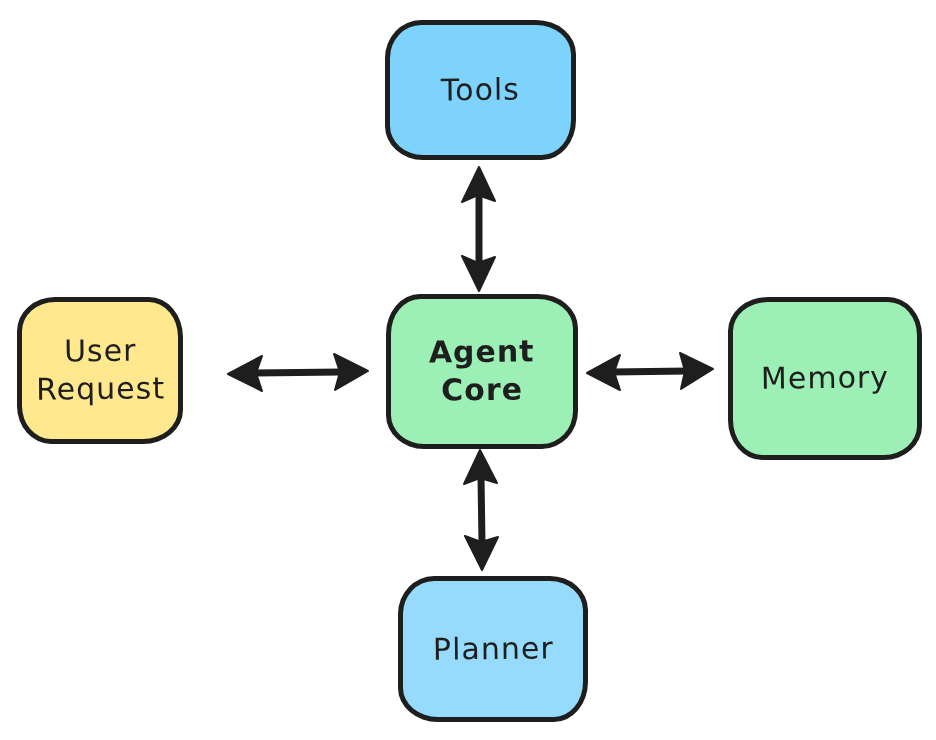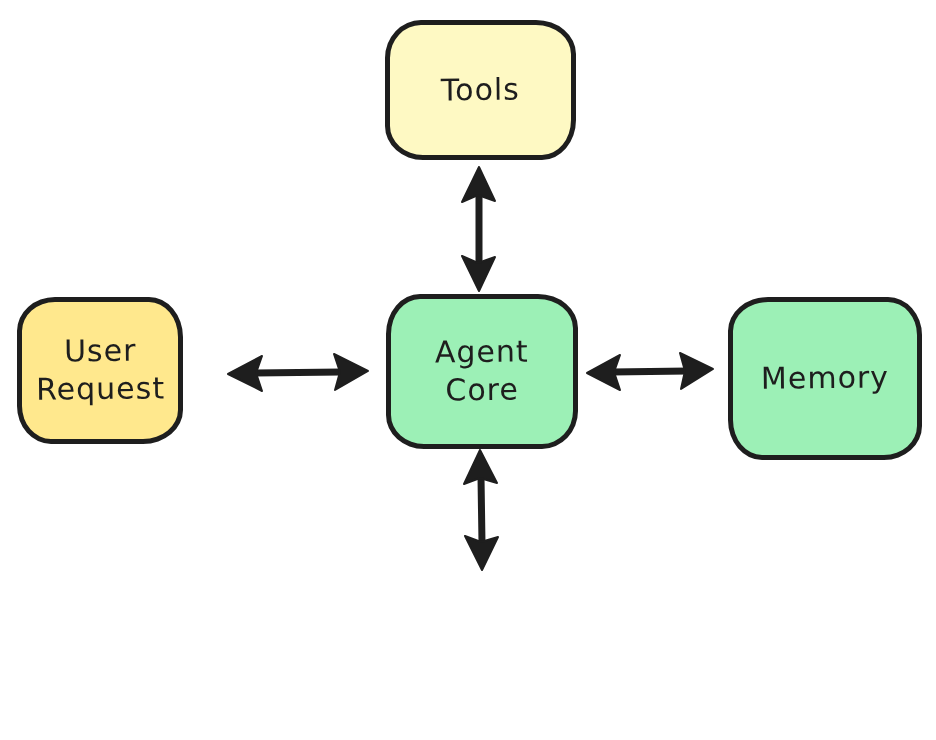--- a/index.html
+++ b/index.html
@@ -45,38 +45,41 @@
   .arrow-left   { left: 224px; top: 346px; }
   .arrow-right  { left: 584px; top: 344px; }
   .arrow line    { stroke: var(--ink); stroke-width: 7; stroke-linecap: round; }
   .arrow polygon { fill: var(--ink); stroke: var(--ink); stroke-width: 2; stroke-linejoin: round; }
 </style>
 </head>
 <body>
 
 <div class="canvas">
 
-  <div class="node node-tools" style="background: #fef9c3;">
+  <div class="node node-tools" style="background: #7dd3fc;">
     <span class="node-label">Tools</span>
   </div>
 
   <div class="node node-user-request" style="background: rgb(255, 232, 141);">
     <span class="node-label">User
 Request</span>
   </div>
 
-  <div class="node node-agent-core" style="background: rgb(156, 240, 182);">
+  <div class="node node-agent-core" style="background: rgb(156, 240, 182); font-weight: bold;">
     <span class="node-label">Agent
 Core</span>
   </div>
 
   <div class="node node-memory" style="background: rgb(156, 240, 182);">
     <span class="node-label">Memory</span>
   </div>
 
+  <div class="node node-planner" style="background: rgb(150, 219, 252);">
+    <span class="node-label">Planner</span>
+  </div>
 
   <svg class="arrow arrow-top" width="58" height="132" viewBox="0 0 58 132" aria-hidden="true">
     <line x1="29" y1="32" x2="29" y2="100"></line>
     <polygon points="29,4 12,39 28,32 45,38"></polygon>
     <polygon points="29,128 12,93 28,100 45,94"></polygon>
   </svg>
 
   <svg class="arrow arrow-bottom" width="58" height="126" viewBox="0 0 58 126" aria-hidden="true">
     <line x1="29" y1="30" x2="30" y2="96"></line>
     <polygon points="28,3 12,37 28,31 45,36"></polygon>

